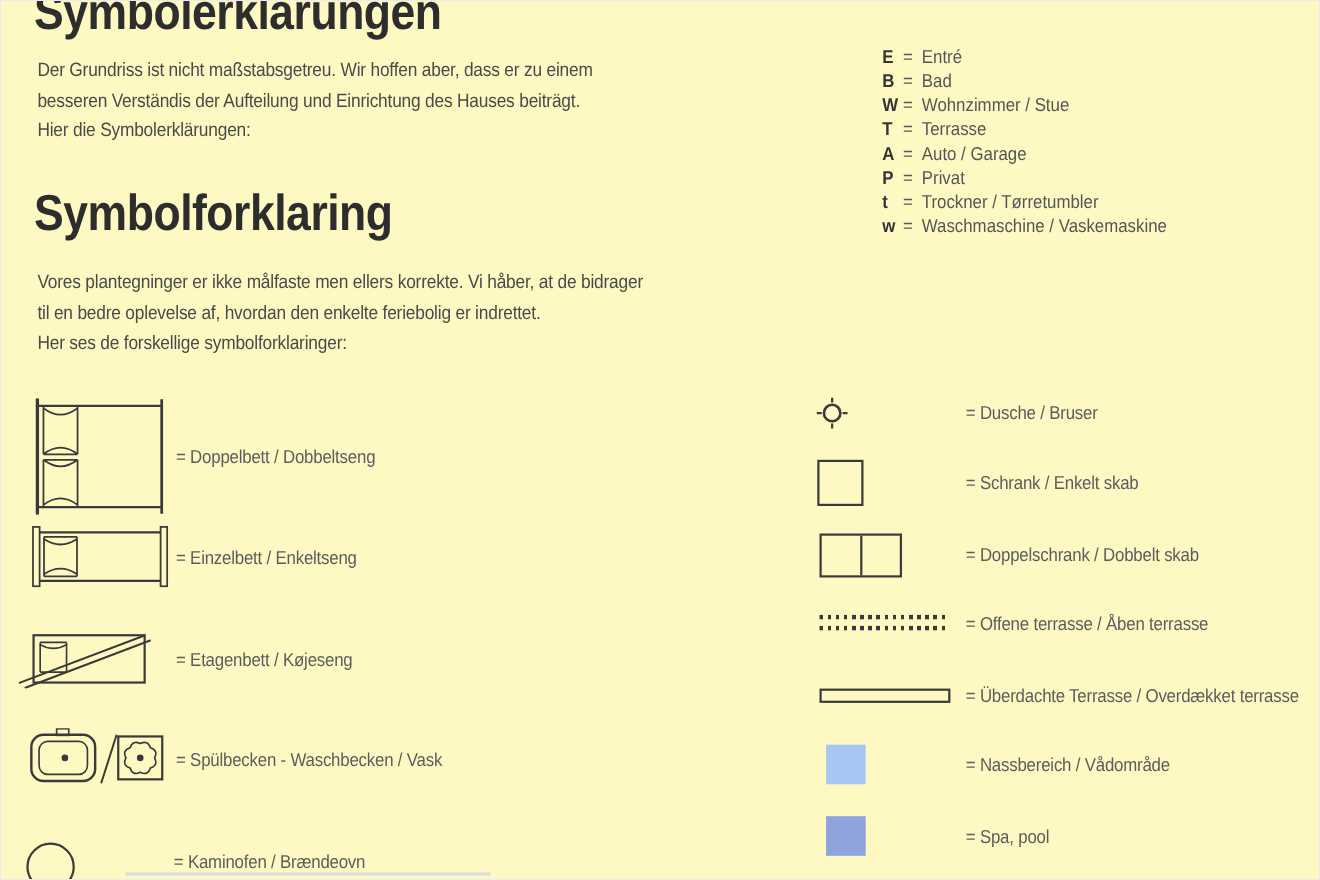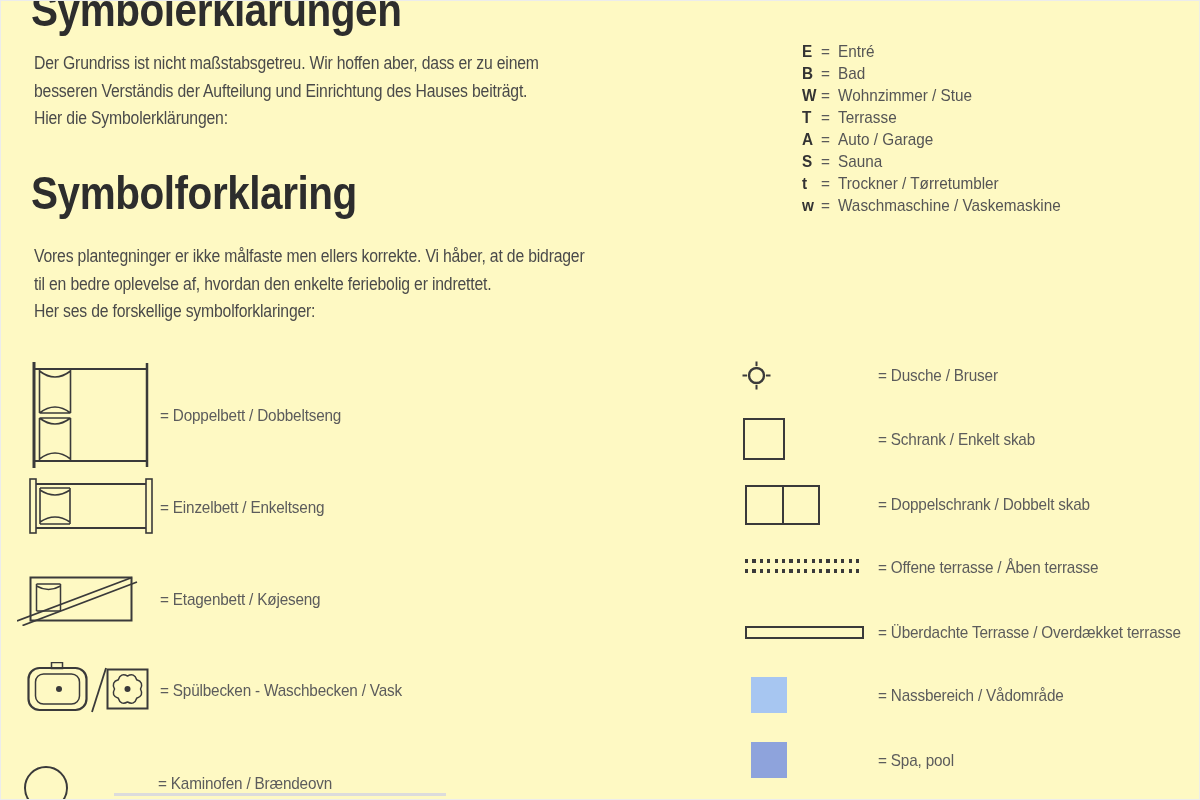--- a/index.html
+++ b/index.html
@@ -48,21 +48,21 @@
   <p class="para condblk" style="left:33px;top:242px;">Vores plantegninger er ikke målfaste men ellers korrekte. Vi håber, at de bidrager
 til en bedre oplevelse af, hvordan den enkelte feriebolig er indrettet.
 Her ses de forskellige symbolforklaringer:</p>
 
   <div class="abbr">
     <div class="abbr-row"><span class="k cond">E</span><span class="eq cond">=</span><span class="v cond">Entré</span></div>
     <div class="abbr-row"><span class="k cond">B</span><span class="eq cond">=</span><span class="v cond">Bad</span></div>
     <div class="abbr-row"><span class="k cond">W</span><span class="eq cond">=</span><span class="v cond">Wohnzimmer / Stue</span></div>
     <div class="abbr-row"><span class="k cond">T</span><span class="eq cond">=</span><span class="v cond">Terrasse</span></div>
     <div class="abbr-row"><span class="k cond">A</span><span class="eq cond">=</span><span class="v cond">Auto / Garage</span></div>
-    <div class="abbr-row"><span class="k cond">S</span><span class="eq cond">=</span><span class="v cond">Sauna</span></div>
+    <div class="abbr-row"><span class="k cond">P</span><span class="eq cond">=</span><span class="v cond">Privat</span></div>
     <div class="abbr-row"><span class="k cond">t</span><span class="eq cond">=</span><span class="v cond">Trockner / Tørretumbler</span></div>
     <div class="abbr-row"><span class="k cond">w</span><span class="eq cond">=</span><span class="v cond">Waschmaschine / Vaskemaskine</span></div>
   </div>
 
   <svg class="icon" style="left:29px;top:361px;" width="122" height="106" viewBox="0 0 122 106">
     <path class="st" stroke-width="3" d="M4 0 V106"></path>
     <path class="st" stroke-width="2" d="M4 7 H117 M4 99 H117"></path>
     <path class="st" stroke-width="2.5" d="M117 1 V105"></path>
     <path class="st" stroke-width="1.6" d="M9.5 7 V51 M40.5 7 V51 M9.5 51 H40.5 M9.5 9 Q25 21 40.5 9 M9.5 51 Q25 39 40.5 51"></path>
     <path class="st" stroke-width="1.6" d="M9.5 56 V99 M40.5 56 V99 M9.5 56 H40.5 M9.5 56 Q25 68 40.5 56 M9.5 97 Q25 85 40.5 97"></path>

